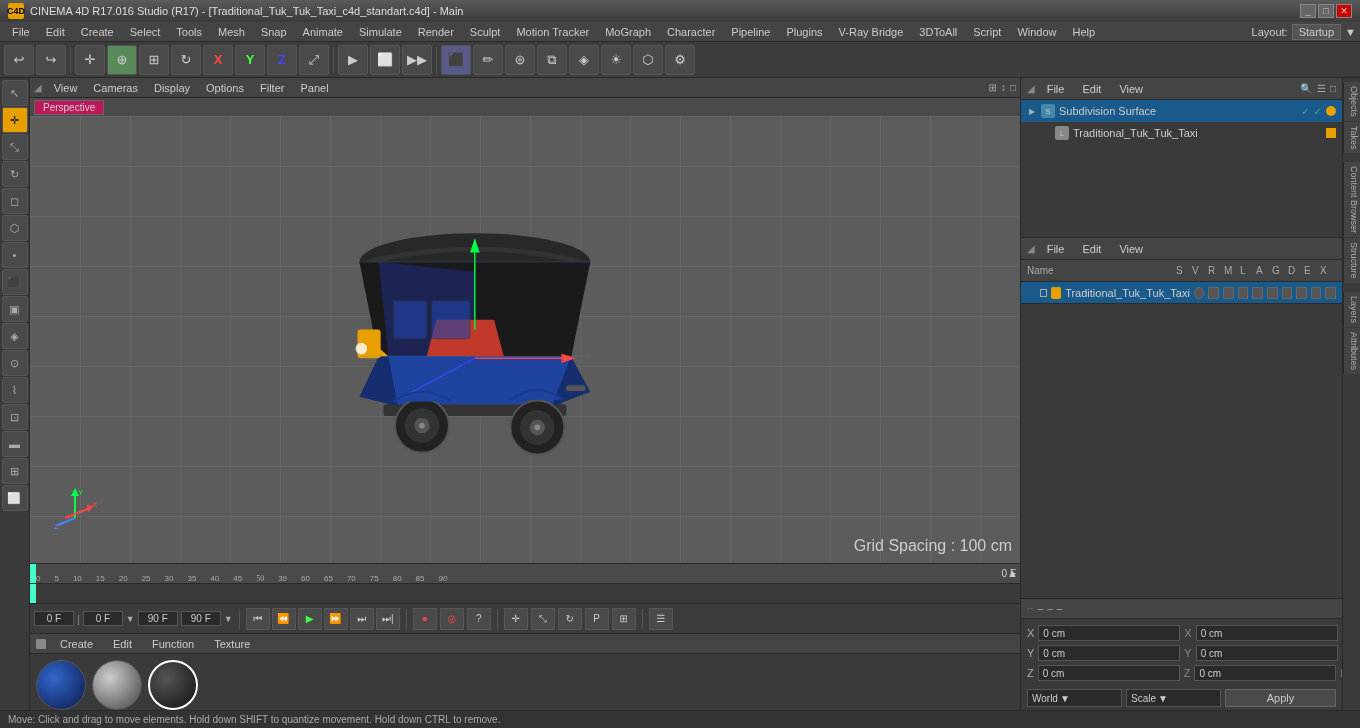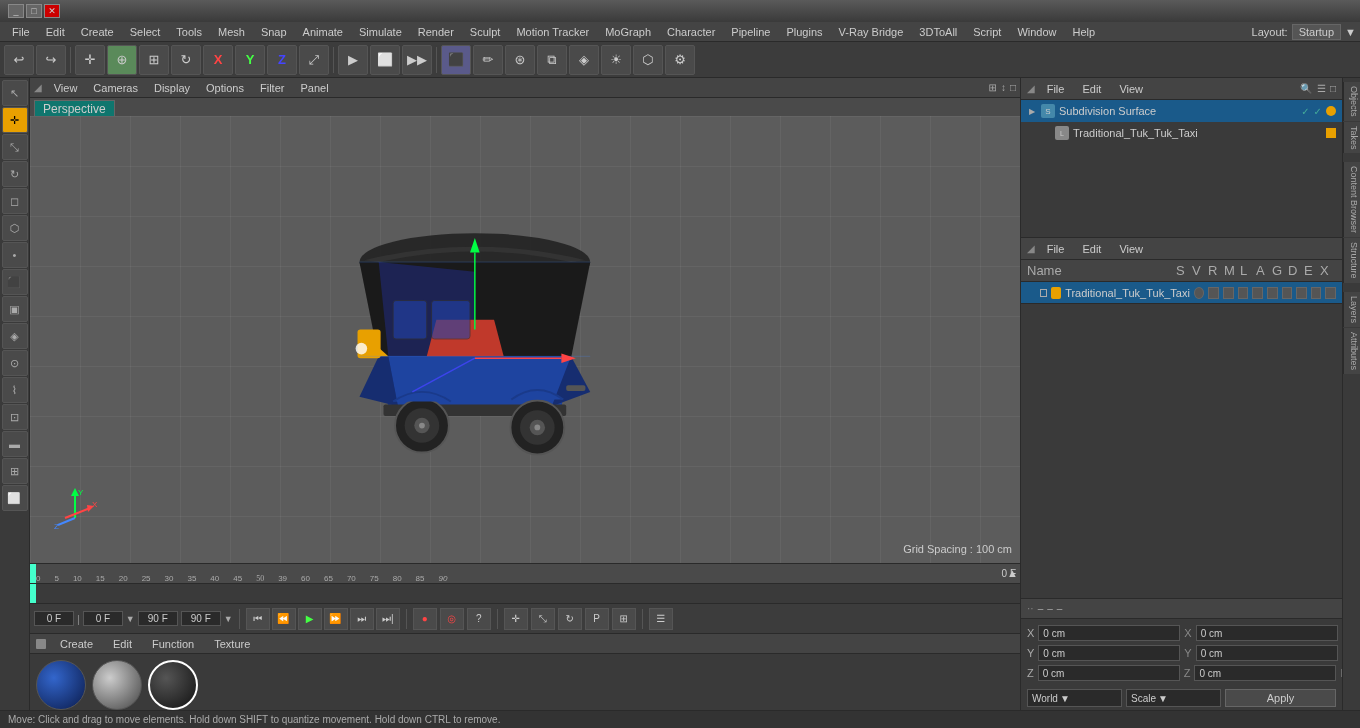--- a/index.html
+++ b/index.html
@@ -32,24 +32,24 @@
     .left-btn { width: 26px; height: 26px; background: #4a4a4a; border: 1px solid #555; display: flex; align-items: center; justify-content: center; cursor: pointer; color: #aaa; font-size: 11px; border-radius: 2px; }
     .left-btn.active { background: #e8a000; color: #000; }
 
     
     #center-area { flex: 1; display: flex; flex-direction: column; }
 
     
     #viewport-container { flex: 1; background: #5a5a5a; position: relative; display: flex; flex-direction: column; }
     #viewport-header { height: 20px; background: #444; display: flex; align-items: center; padding: 0 4px; gap: 8px; border-bottom: 1px solid #2a2a2a; }
     #viewport-tabs { height: 18px; background: #4a4a4a; padding: 2px 4px; }
-    #viewport-tab { display: inline-block; padding: 1px 8px; background: #0f766e; border: 1px solid #666; font-size: 12px; color: #ccc; cursor: pointer; }
+    #viewport-tab { display: inline-block; padding: 1px 8px; background: #be185d; border: 1px solid #666; font-size: 10px; color: #ccc; cursor: pointer; }
     #viewport-canvas { flex: 1; background: #5c5c5c; position: relative; overflow: hidden; }
     #grid-bg { position: absolute; inset: 0; background-image: linear-gradient(rgba(255,255,255,0.05) 1px, transparent 1px), linear-gradient(90deg, rgba(255,255,255,0.05) 1px, transparent 1px); background-size: 50px 50px; }
-    #grid-spacing { position: absolute; bottom: 8px; right: 8px; font-size: 11px; color: #ccc; }
+    #grid-spacing { position: absolute; bottom: 8px; right: 8px; font-size: 16px; color: #ccc; }
     #axis-indicator { position: absolute; bottom: 20px; left: 20px; width: 50px; height: 50px; }
 
     
     #model-container { position: absolute; top: 50%; left: 42%; transform: translate(-50%, -50%); }
 
     
     #timeline { height: 40px; background: #3a3a3a; border-top: 1px solid #2a2a2a; display: flex; flex-direction: column; }
     #timeline-ruler { height: 20px; background: #4a4a4a; display: flex; align-items: center; padding: 0 4px; overflow: hidden; position: relative; }
     #timeline-track { height: 20px; background: #3a3a3a; position: relative; }
 
@@ -79,21 +79,21 @@
     .obj-row { height: 22px; display: flex; align-items: center; padding: 0 6px; gap: 4px; cursor: pointer; }
     .obj-row.selected { background: #1a5a8a; }
     .obj-expand { width: 10px; height: 10px; display: flex; align-items: center; justify-content: center; font-size: 8px; color: #aaa; }
     .obj-name { flex: 1; font-size: 11px; color: #ccc; }
     .checkmark { color: #4a9; font-size: 10px; }
 
     
     #attr-panel { flex: 1; background: #3a3a3a; display: flex; flex-direction: column; }
     #attr-header { height: 22px; background: #444; display: flex; align-items: center; padding: 0 6px; gap: 6px; border-bottom: 1px solid #2a2a2a; }
     #attr-columns { height: 22px; background: #444; display: flex; align-items: center; padding: 0 6px; border-bottom: 1px solid #2a2a2a; }
-    .attr-col { flex: 1; font-size: 13px; color: #aaa; }
+    .attr-col { flex: 1; font-size: 10px; color: #aaa; }
     .attr-col.sm { width: 16px; flex: none; }
     .attr-row { height: 22px; display: flex; align-items: center; padding: 0 6px; gap: 4px; border-bottom: 1px solid #2a2a2a; }
     .attr-row.selected { background: #1a5a8a; }
     .attr-icon { width: 12px; height: 12px; background: #e8a000; border-radius: 2px; }
 
     
     #coord-panel { height: 130px; background: #3a3a3a; border-top: 1px solid #2a2a2a; }
     #coord-header { height: 20px; background: #444; display: flex; align-items: center; padding: 0 6px; gap: 6px; border-bottom: 1px solid #2a2a2a; }
     #coord-body { padding: 4px; }
     .coord-row { display: flex; align-items: center; height: 20px; gap: 4px; }
@@ -116,20 +116,24 @@
     ::-webkit-scrollbar-track { background: #333; }
     ::-webkit-scrollbar-thumb { background: #555; }
 
     
     #play-area { display: flex; align-items: center; gap: 2px; }
   </style>
 </head>
 <body>
 
 <div id="titlebar">
+  <div id="titlebar-left">
+    <div id="titlebar-icon">C4D</div>
+    <span id="titlebar-text">CINEMA 4D R17.016 Studio (R17) - [Traditional_Tuk_Tuk_Taxi_c4d_standart.c4d] - Main</span>
+  </div>
   <div id="titlebar-controls">
     <div class="title-btn">_</div>
     <div class="title-btn">□</div>
     <div class="title-btn close">✕</div>
   </div>
 </div>
 
 <div id="menubar">
   <span class="menu-item">File</span>
   <span class="menu-item">Edit</span>

